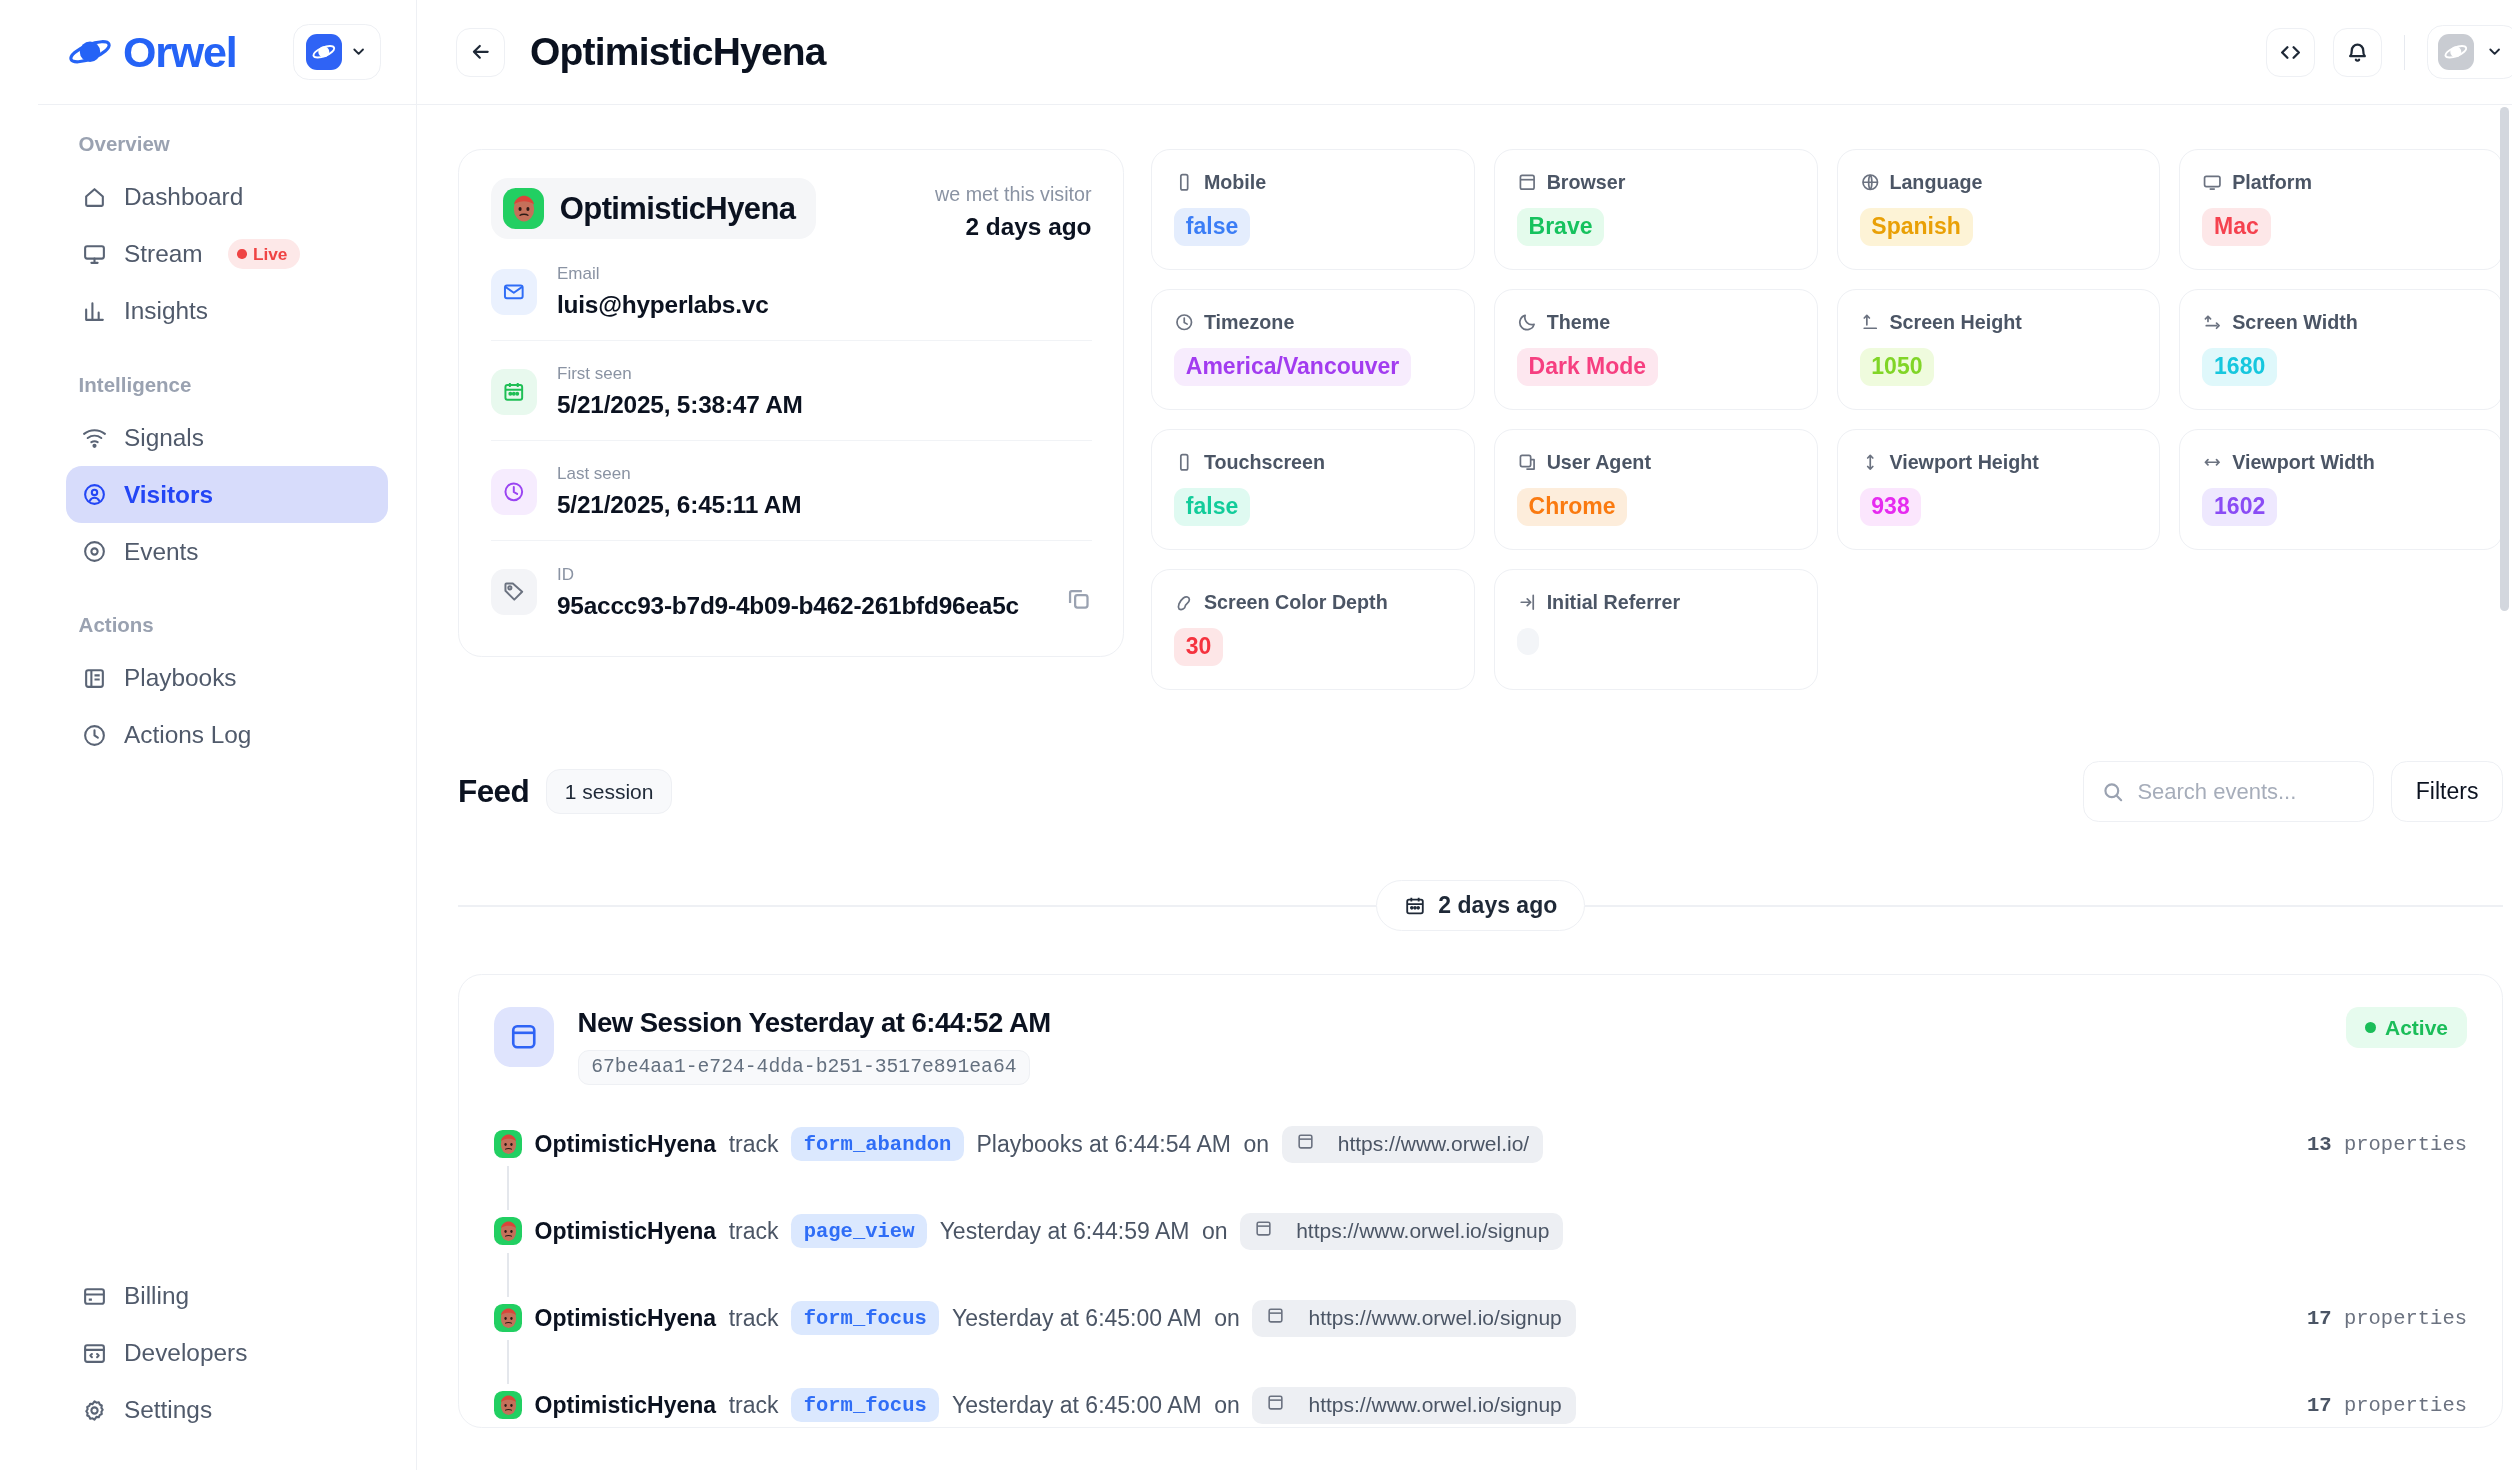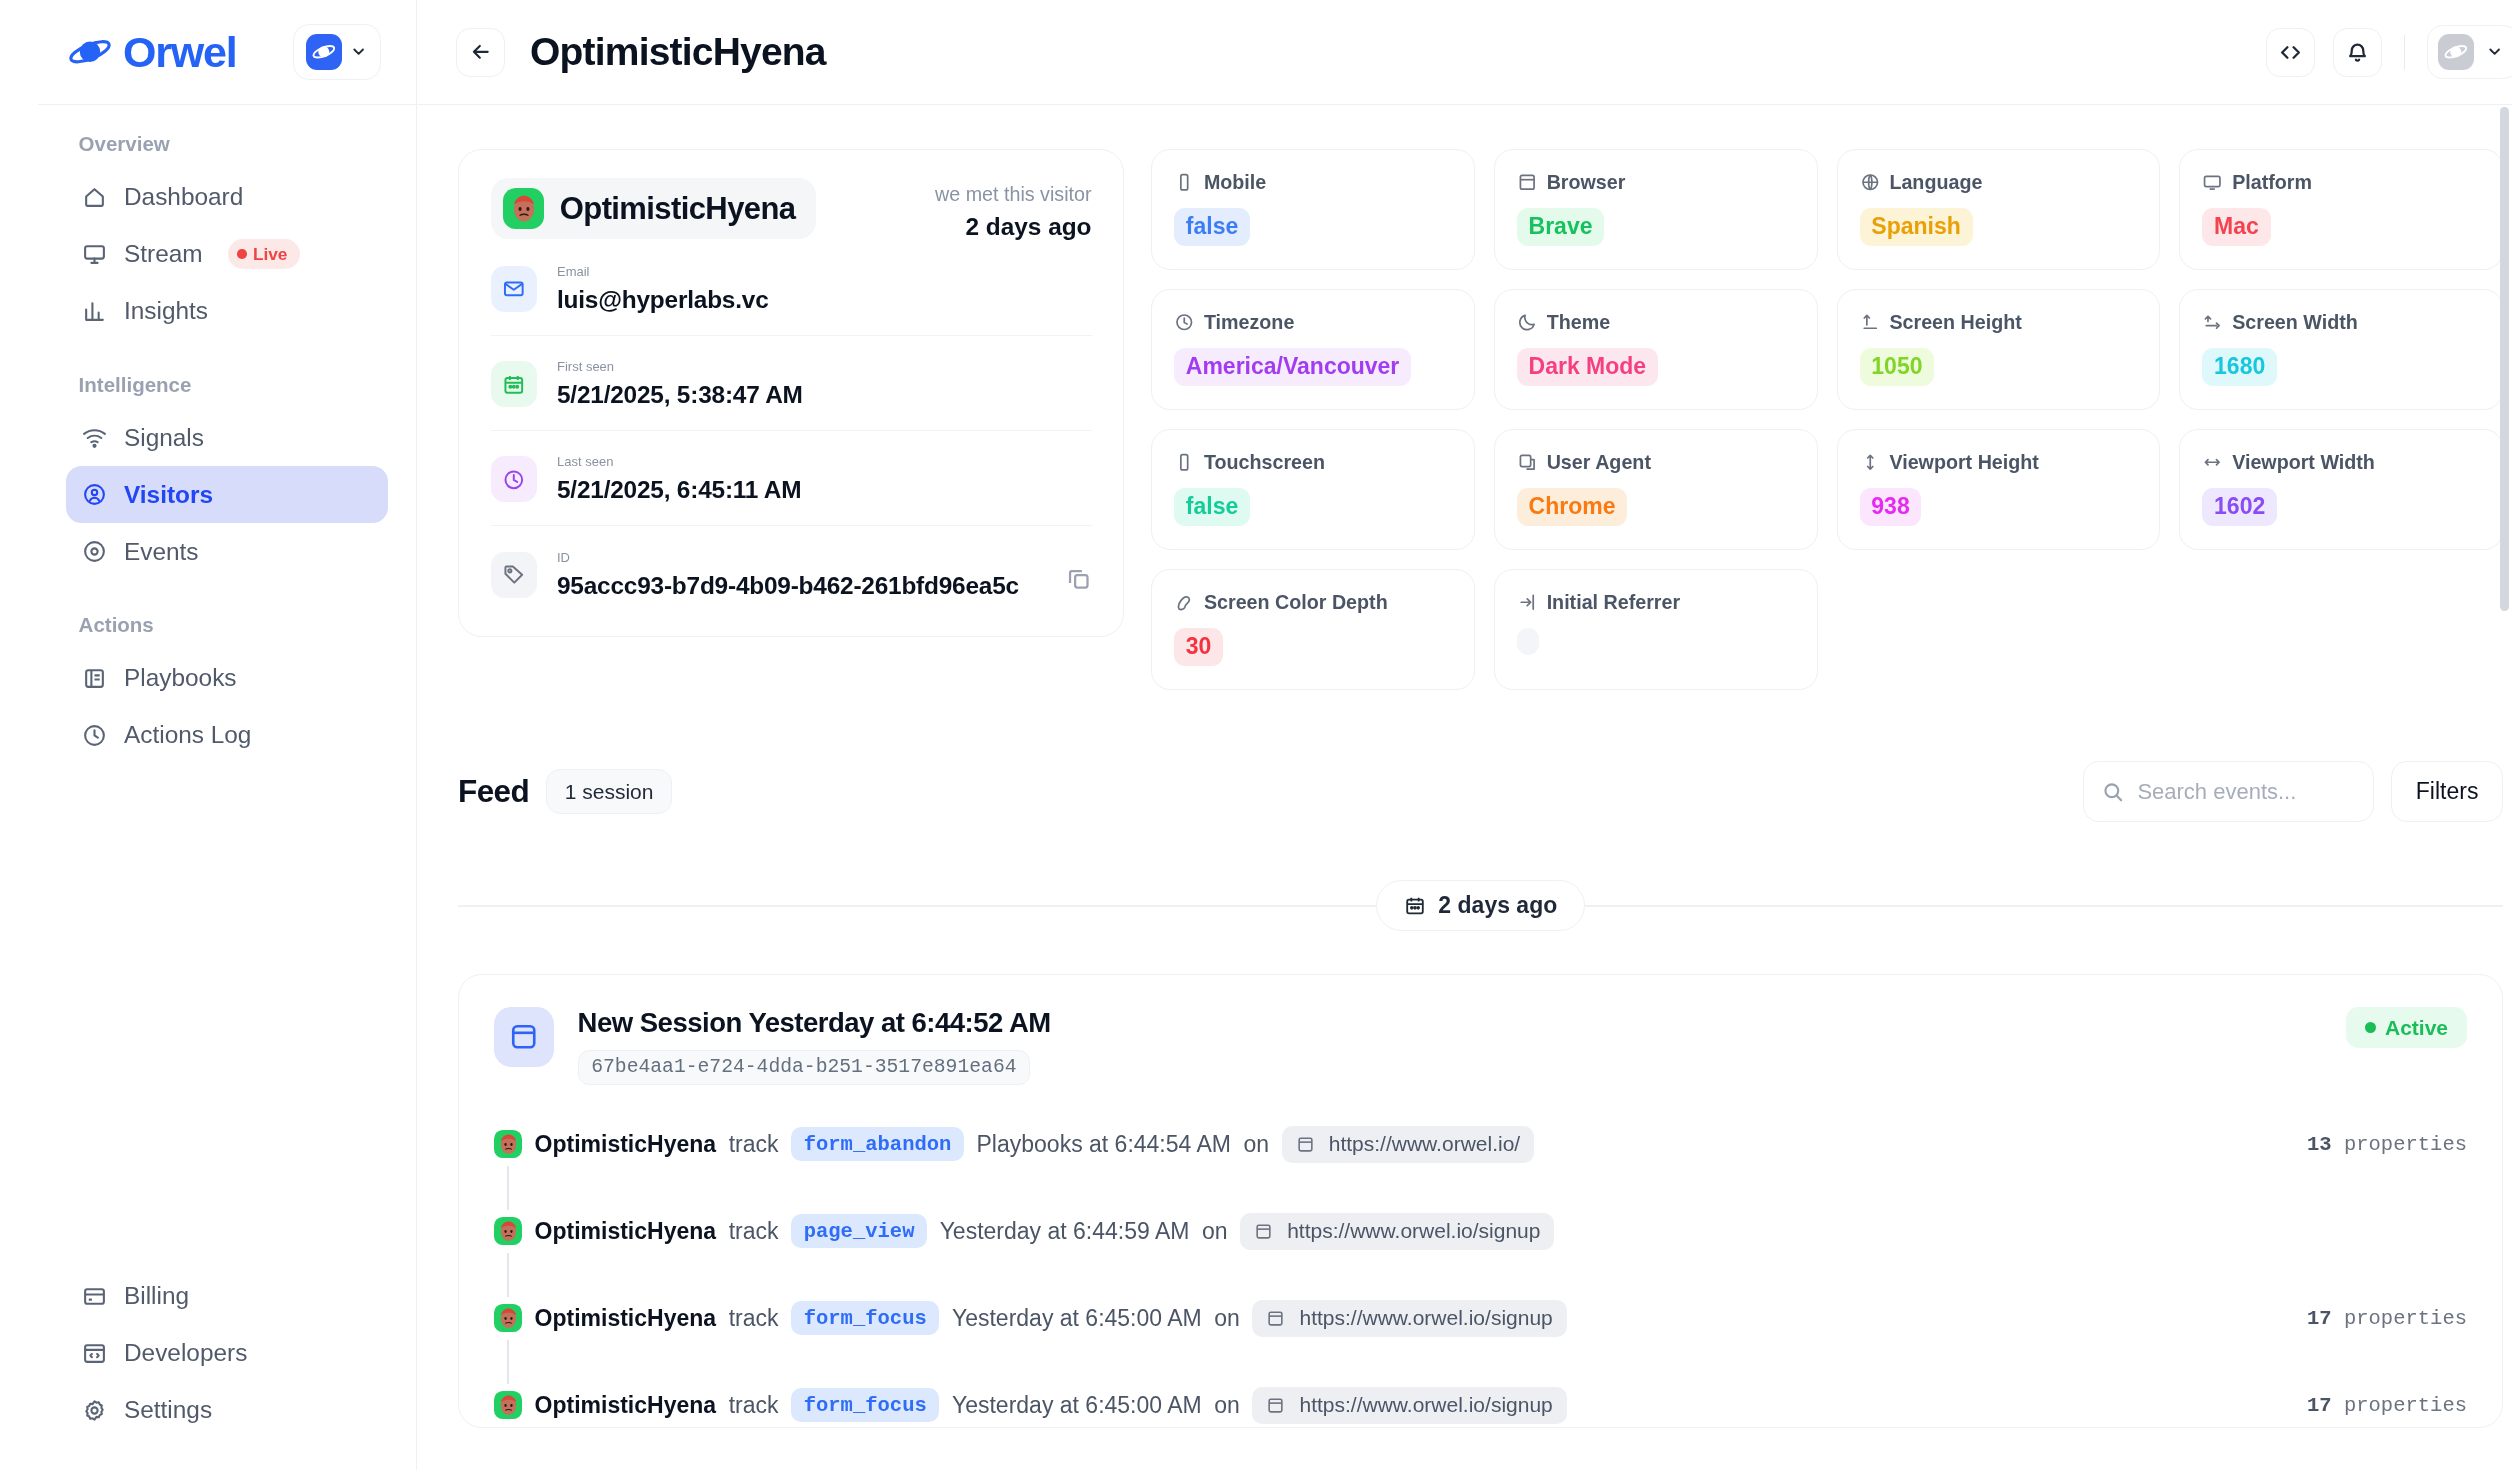--- a/index.html
+++ b/index.html
@@ -130,21 +130,21 @@
   .pc-row:first-of-type { padding-top: 33px; }
   .pc-row:last-of-type { border-bottom: none; padding-bottom: 4.7px; }
   .pc-ico {
     width: 46px; height: 46px; border-radius: 13.4px; flex: 0 0 46px;
     display: flex; align-items: center; justify-content: center;
   }
   .pc-ico.email { background: #eaf1fe; color: #2f6df6; }
   .pc-ico.first { background: #e8f9ee; color: #1fbf55; }
   .pc-ico.last  { background: #f6ecfe; color: #9a44f2; }
   .pc-ico.id    { background: #f3f4f7; color: #6b7280; }
-  .pc-lbl { font-size: 13px; color: #8a93a3; }
+  .pc-lbl { font-size: 17px; color: #8a93a3; }
   .pc-val { font-size: 24.4px; font-weight: 600; color: #0b1220; margin-top: 7px; letter-spacing: -0.2px; }
   .copy-btn {
     position: absolute; right: 0; bottom: 12.6px;
     width: 27px; height: 27px; cursor: pointer; color: #9aa2b1;
   }
 
   
   .prop-grid {
     flex: 1; display: grid;
     grid-template-columns: repeat(4, 1fr);
@@ -254,21 +254,21 @@
   .ev-verb { font-size: 23px; color: #4b5565; }
   .ev-type {
     background: #dbe8fe; color: #2f6df6;
     border-radius: 10.2px; padding: 5.5px 12.6px;
     font-family: "Liberation Mono", monospace;
     font-size: 20.5px; font-weight: 600;
   }
   .ev-time { font-size: 23px; color: #4b5565; }
   .ev-url {
     background: #edeff3; border-radius: 10.2px;
-    padding: 6.3px 14px; display: flex; align-items: center; gap: 14px;
+    padding: 6.3px 14px; display: flex; align-items: flex-start; gap: 23px;
     font-size: 21px; color: #4b5565;
   }
   .ev-url .ico { width: 19px; height: 19px; color: #6b7280; flex: 0 0 19px; }
   .ev-props {
     font-family: "Liberation Mono", monospace;
     font-size: 20.5px; color: #6b7280; white-space: nowrap;
   }
   .ev-props b { font-weight: 700; color: #4b5565; }
   .ev-connector { width: 1.6px; height: 44px; background: #e4e7ec; margin-left: 13.4px; }
 

